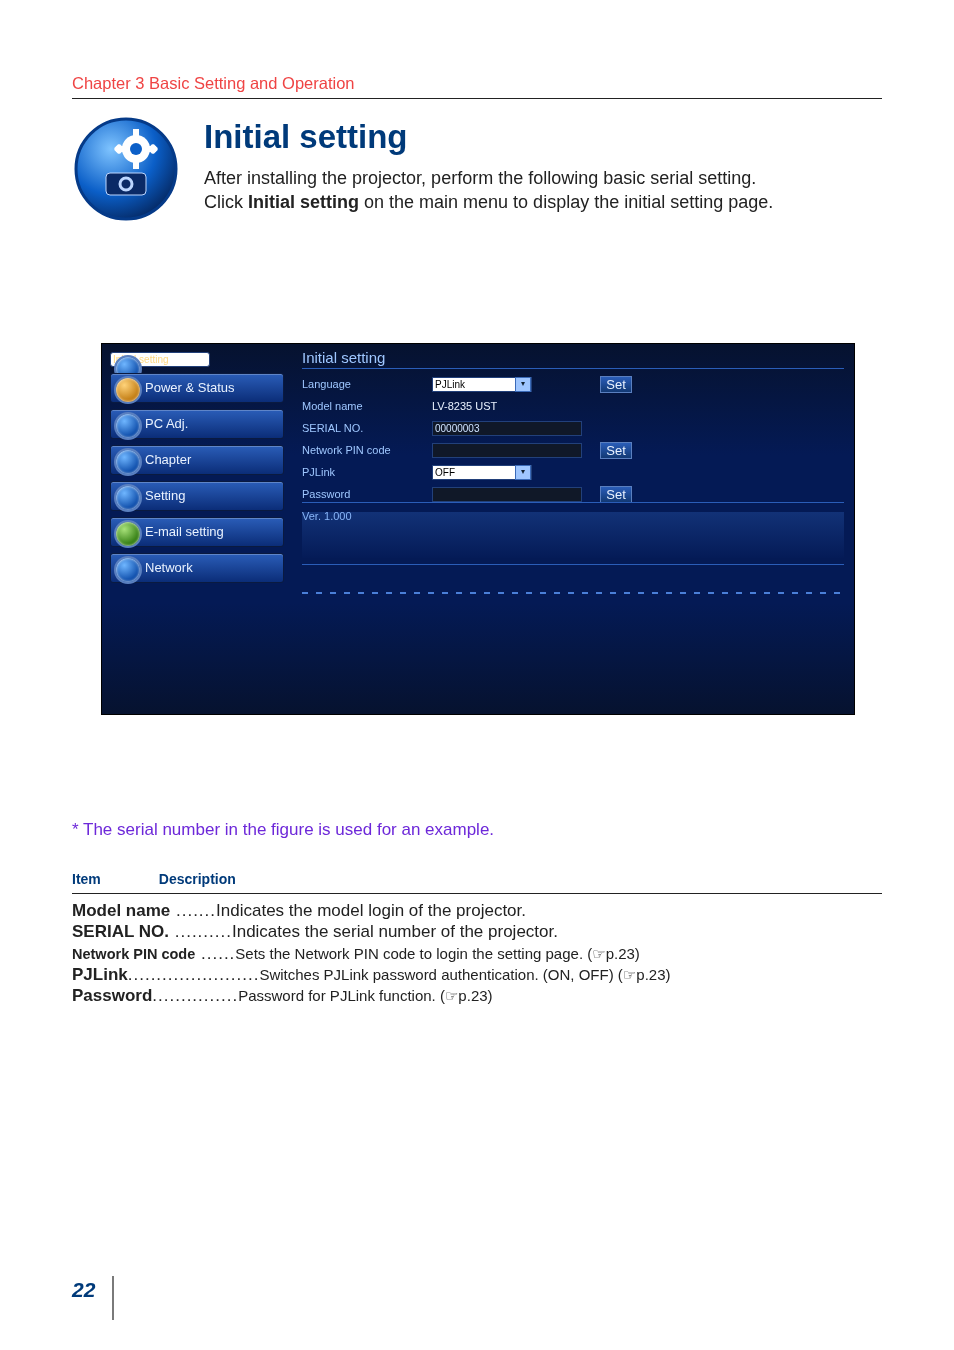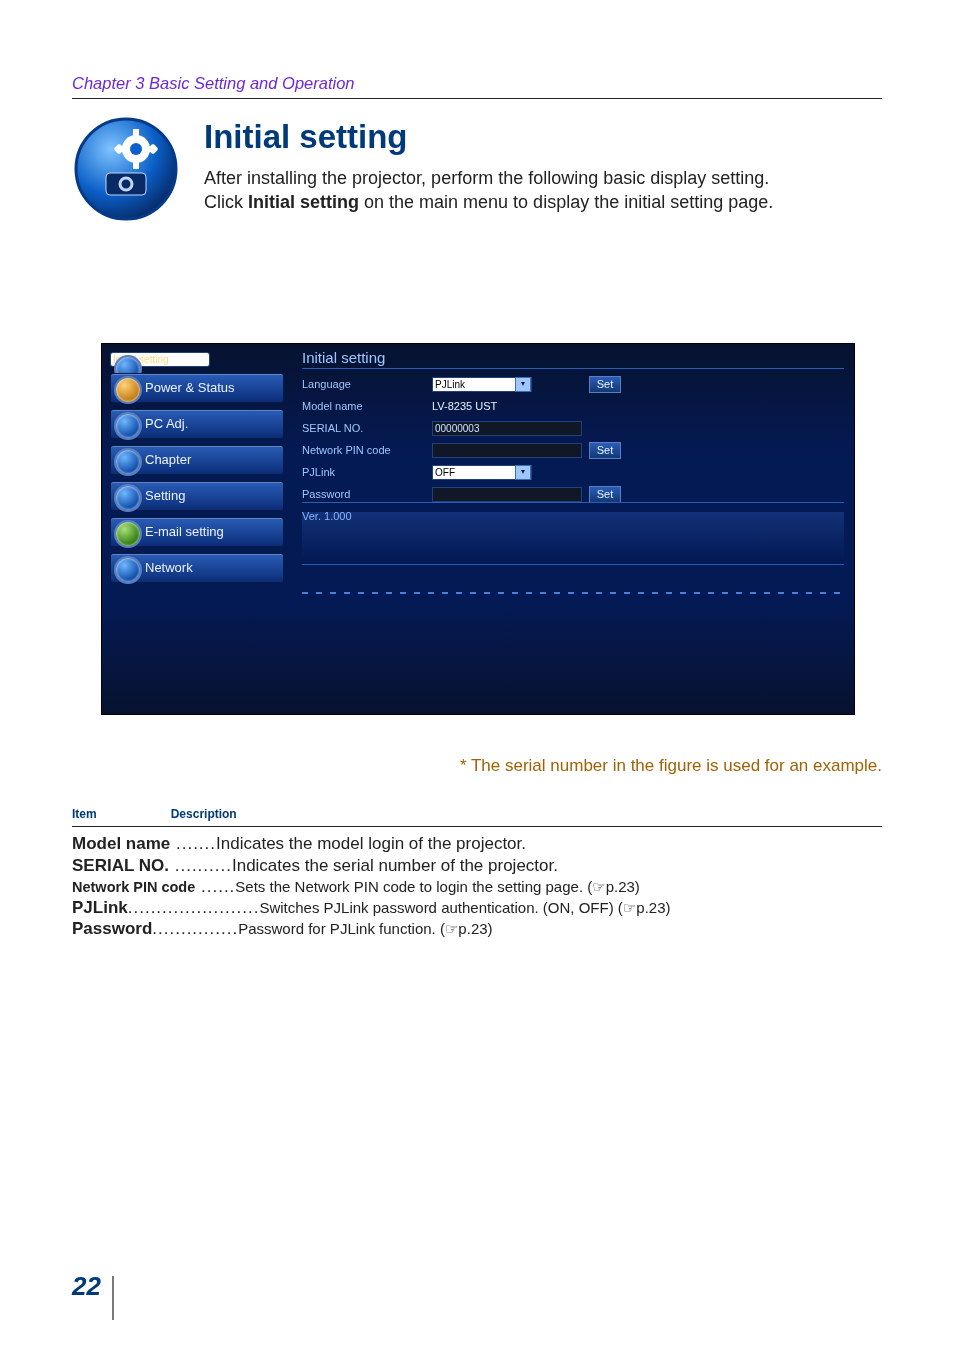--- a/index.html
+++ b/index.html
@@ -1,17 +1,17 @@
 <!DOCTYPE html>
 <html><head>
 <meta charset="utf-8">
 <style>
 html,body{margin:0;padding:0;background:#fff;font-family:"Myriad Pro","Segoe UI",Arial,sans-serif;color:#222;font-size:18px;line-height:1.35}
 .page{width:954px;height:1350px;position:relative;box-sizing:border-box;padding:72px 72px 0 72px}
-.chapter-head{font-style:italic;color:#6d28d9;font-size:16.5px;margin-bottom:4px}
+.chapter-head{color:#ef4444;font-size:16.5px;margin-bottom:4px}
 .rule{border:none;border-top:1px solid #222;margin:0 0 16px 0}
 .intro{display:flex;gap:24px;align-items:flex-start}
 .gear-icon{width:108px;height:108px;flex:0 0 108px}
 .h1{color:#003a7a;font-weight:700;font-size:33px;margin:0 0 6px 0}
 .intro-text{font-size:18px;color:#222}
 .intro-text b{font-weight:700}
 .shot-wrap{margin:120px auto 0;width:752px;}
 .shot{width:752px;height:370px;background:linear-gradient(#06122f,#041a55 30%,#041a55 70%,#06122f);border:1px solid #000;position:relative;font-family:Tahoma,Arial,sans-serif;font-size:11px;color:#cfe3ff}
 .side{position:absolute;left:8px;top:8px;width:174px}
 .side-item{position:relative;background:linear-gradient(#2a5db8,#0b2d78);border:1px solid #0a1a40;border-radius:3px;height:28px;margin-bottom:6px;display:flex;align-items:center;padding-left:34px;color:#e9f2ff;font-size:13px;box-shadow:inset 0 1px 0 rgba(255,255,255,.25)}
@@ -22,36 +22,36 @@
 .panel-title{position:absolute;left:200px;top:4px;color:#9fc7ff;font-size:15px}
 .panel-title-underline{position:absolute;left:200px;top:24px;right:10px;height:1px;background:#2a5db8}
 .form{position:absolute;left:200px;top:30px;right:10px}
 .row{display:flex;align-items:center;height:20px;margin-bottom:2px}
 .lbl{width:130px;color:#9fc7ff}
 .val{color:#e9f2ff}
 .sel,.inp{background:#fff;color:#000;border:1px solid #22407a;height:15px;font-size:10px;padding:0 2px;box-sizing:border-box}
 .sel{width:100px;display:flex;align-items:center;justify-content:space-between}
 .sel .arrow{width:14px;height:13px;background:#9fc6ff;border:1px solid #3a6ab8;color:#123;display:flex;align-items:center;justify-content:center;font-size:8px;margin-right:-2px}
 .inp{width:150px;background:#101828;color:#cfe3ff}
-.btn{margin-left:3px;width:30px;height:15px;border:1px solid #5a7fbf;background:linear-gradient(#2a5db8,#123974);color:#e9f2ff;display:flex;align-items:center;justify-content:center;font-size:11px}
+.btn{margin-left:14px;width:30px;height:15px;border:1px solid #5a7fbf;background:linear-gradient(#2a5db8,#123974);color:#e9f2ff;display:flex;align-items:center;justify-content:center;font-size:13px}
 .hr2{position:absolute;left:200px;right:10px;height:1px;background:#2a5db8}
 .hr2.a{top:158px}
 .blueband{position:absolute;left:200px;right:10px;height:46px;top:168px;background:linear-gradient(rgba(60,120,220,.25),rgba(10,40,120,.05))}
 .hr2.b{top:220px}
 .dots{position:absolute;left:200px;right:10px;top:248px;height:2px;background:repeating-linear-gradient(90deg,#4a7fd8 0 6px,transparent 6px 14px)}
-.caption{text-align:right;font-size:17px;margin-top:40px;color:#a16207}
-.tbl-head{display:flex;gap:74px;color:#003a7a;font-weight:700;font-size:12px;margin-top:28px}
+.caption{font-size:17px;margin-top:104px;color:#6d28d9}
+.tbl-head{display:flex;gap:58px;color:#003a7a;font-weight:700;font-size:14px;margin-top:28px}
 .tbl-rule{border:none;border-top:1.5px solid #222;margin:4px 0 6px 0}
 .desc{font-size:17px;line-height:1.25}
 .desc .k{font-weight:700}
 .desc .k.sm{font-size:14.5px}
 .desc .d{color:#222}
 .dots-fill{letter-spacing:1px}
 .ref{font-size:15px}
-.pagenum{position:absolute;left:72px;bottom:46px;color:#003a7a;font-weight:700;font-style:italic;font-size:26px}
+.pagenum{position:absolute;left:72px;bottom:46px;color:#003a7a;font-weight:700;font-style:italic;font-size:21px}
 .pagenum-bar{position:absolute;left:112px;bottom:30px;width:2px;height:44px;background:#7a7a7a}
 </style>
 </head>
 <body>
 
 <div class="page">
   <div class="chapter-head">Chapter 3 Basic Setting and Operation</div>
   <hr class="rule">
 
   <div class="intro">
@@ -79,21 +79,21 @@
             <rect x="-15" y="-16" width="6" height="8" transform="rotate(-45)"></rect>
             <rect x="9" y="8" width="6" height="8" transform="rotate(-45)"></rect>
           </g>
           <circle r="6" fill="#0b5fc8"></circle>
         </g>
       </svg>
     </div>
     <div>
       <h1 class="h1">Initial setting</h1>
       <div class="intro-text">
-        <span>After installing the projector, perform the following basic display setting.</span><br>
+        <span>After installing the projector, perform the following basic serial setting.</span><br>
         <span>Click </span><b>Initial setting</b><span> on the main menu to display the initial setting page.</span>
       </div>
     </div>
   </div>
 
   <div class="shot-wrap">
     <div class="shot">
       <div class="side">
         <div class="side-item sel">
             <span class="side-ico"></span>

